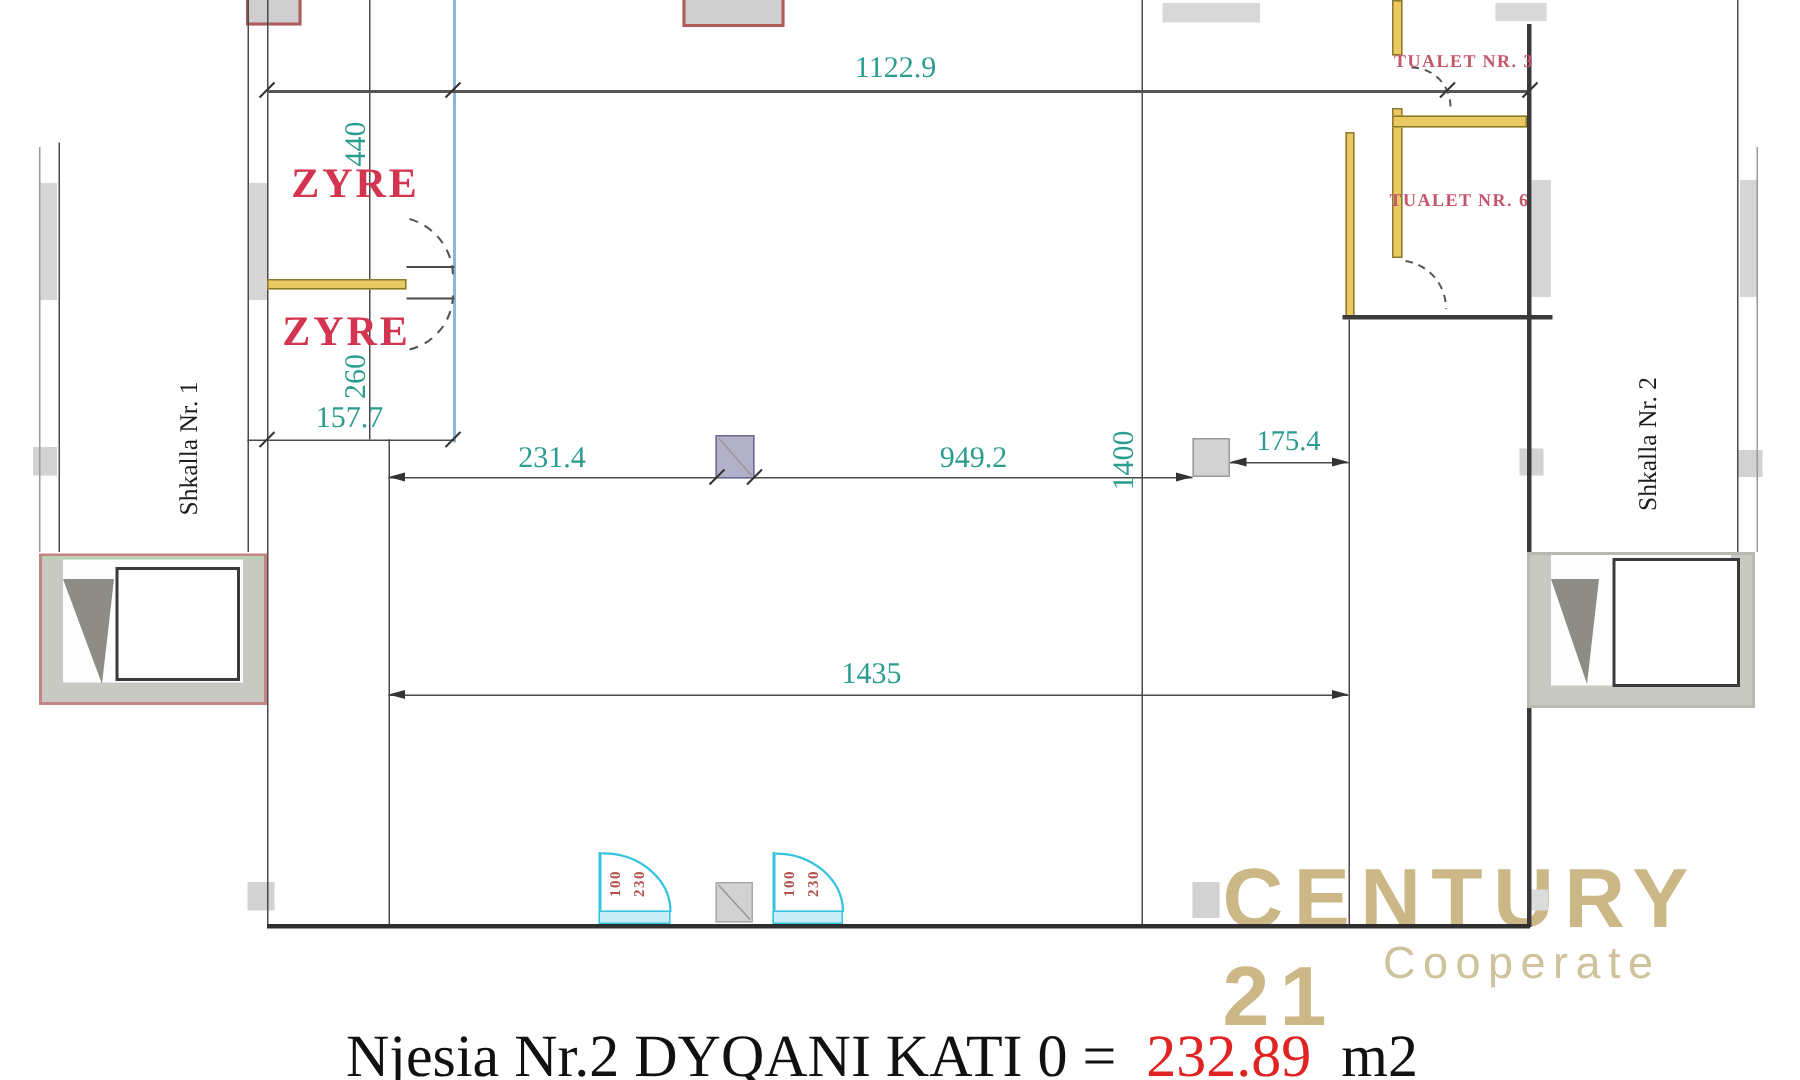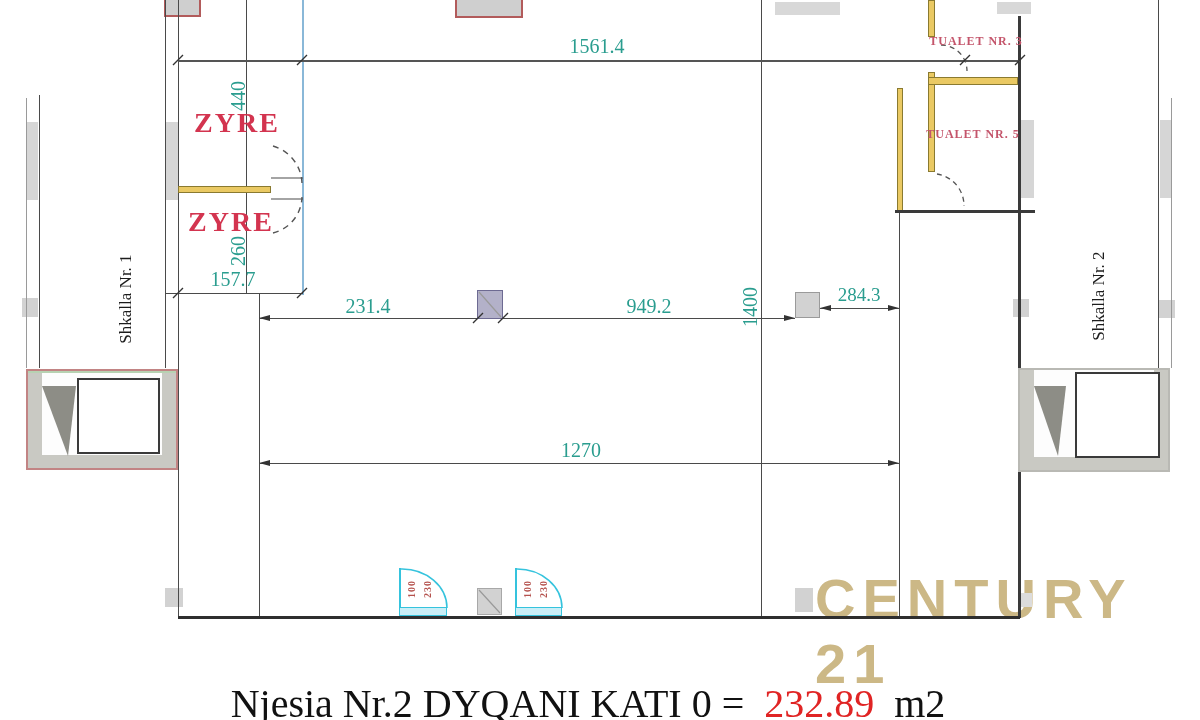--- a/index.html
+++ b/index.html
@@ -34,20 +34,21 @@
            font-size:40px;color:#111;white-space:nowrap;}
   .caption .red{color:#e02424;}
   svg.overlay{position:absolute;left:0;top:0;pointer-events:none;}
 </style>
 </head>
 <body>
 
 <div id="canvas">
 
   <div class="wm-brand" style="left:815px;top:566px;">CENTURY 21</div>
+  <div class="wm-sub" style="left:922px;top:626px;">Cooperate</div>
 
   <div class="win" style="left:26px;top:122px;width:12px;height:78px;"></div>
   <div class="win" style="left:166px;top:122px;width:12px;height:78px;"></div>
   <div class="win" style="left:1021px;top:120px;width:13px;height:78px;"></div>
   <div class="win" style="left:1160px;top:120px;width:12px;height:78px;"></div>
 
   <div class="colred" style="left:164px;top:-2px;width:37px;height:19px;"></div>
   <div class="colred" style="left:455px;top:-2px;width:68px;height:20px;"></div>
   <div class="col" style="left:775px;top:2px;width:65px;height:13px;background:#d8d8d8;"></div>
   <div class="col" style="left:997px;top:2px;width:34px;height:12px;background:#d8d8d8;"></div>
@@ -138,34 +139,34 @@
     <path d="M 259 318 L 270 315 L 270 321 Z" fill="#333"></path>
     <path d="M 795 318 L 784 315 L 784 321 Z" fill="#333"></path>
 
     <path d="M 820 308 L 831 305 L 831 311 Z" fill="#333"></path>
     <path d="M 899 308 L 888 305 L 888 311 Z" fill="#333"></path>
 
     <path d="M 259 463 L 270 460 L 270 466 Z" fill="#333"></path>
     <path d="M 899 463 L 888 460 L 888 466 Z" fill="#333"></path>
   </svg>
 
-  <div class="txt dim" style="left:597px;top:46px;">1561.4</div>
+  <div class="txt dim" style="left:597px;top:46px;">1122.9</div>
   <div class="rot dim" style="left:238px;top:96px;">440</div>
   <div class="rot dim" style="left:238px;top:251px;">260</div>
   <div class="txt dim" style="left:233px;top:279px;">157.7</div>
   <div class="txt dim" style="left:368px;top:306px;">231.4</div>
   <div class="txt dim" style="left:649px;top:306px;">949.2</div>
   <div class="rot dim" style="left:750px;top:307px;">1400</div>
-  <div class="txt dimsm" style="left:859px;top:295px;">284.3</div>
-  <div class="txt dim" style="left:581px;top:450px;">1270</div>
+  <div class="txt dimsm" style="left:859px;top:295px;">175.4</div>
+  <div class="txt dim" style="left:581px;top:450px;">1435</div>
 
   <div class="txt room" style="left:237px;top:123px;">ZYRE</div>
   <div class="txt room" style="left:231px;top:222px;">ZYRE</div>
   <div class="txt toilet" style="left:976px;top:41px;">TUALET NR. 3</div>
-  <div class="txt toilet" style="left:973px;top:134px;">TUALET NR. 5</div>
+  <div class="txt toilet" style="left:973px;top:134px;">TUALET NR. 6</div>
   <div class="rot stairs" style="left:126px;top:299px;">Shkalla Nr. 1</div>
   <div class="rot stairs" style="left:1099px;top:296px;">Shkalla Nr. 2</div>
 
   <div class="rot doordim" style="left:411px;top:589px;">100</div>
   <div class="rot doordim" style="left:427px;top:589px;">230</div>
   <div class="rot doordim" style="left:527px;top:589px;">100</div>
   <div class="rot doordim" style="left:543px;top:589px;">230</div>
 
   <div class="caption">
     <span>Njesia Nr.2 DYQANI KATI 0 =</span>

